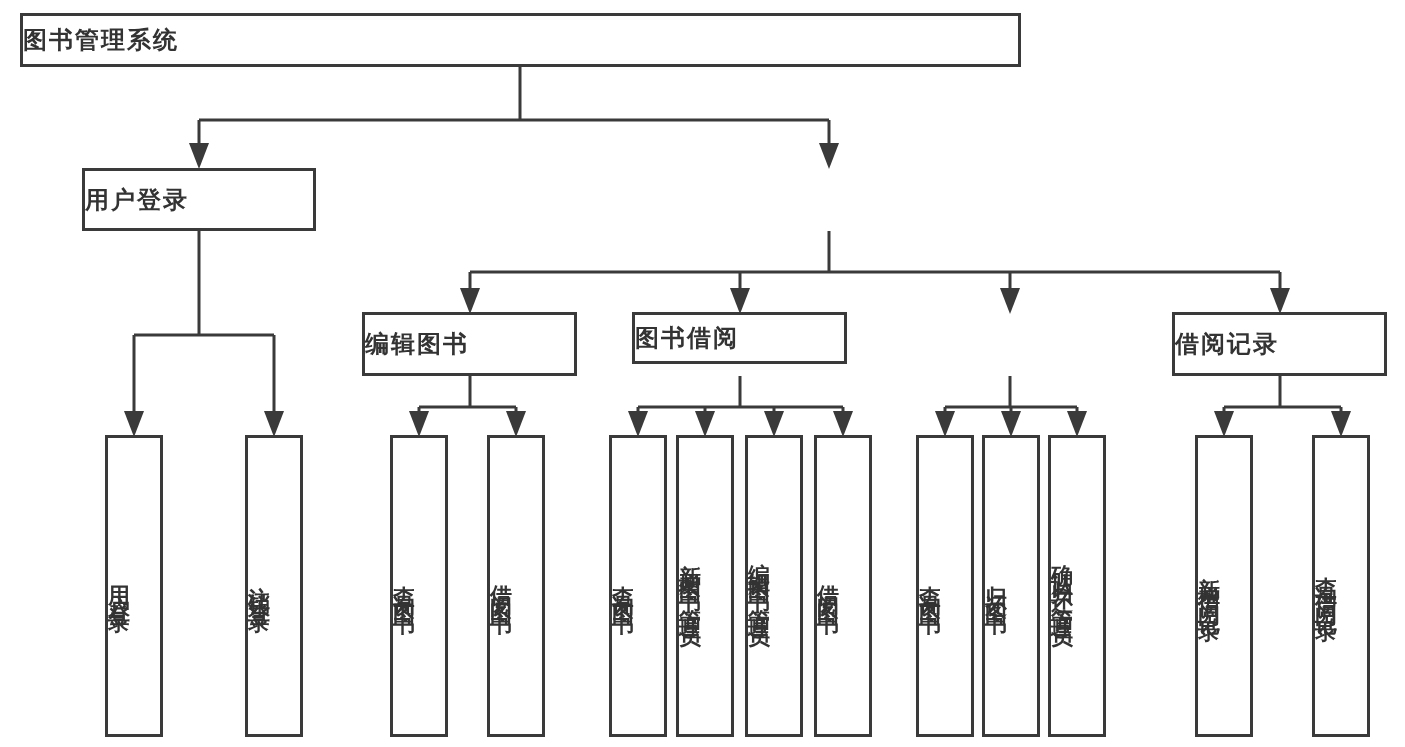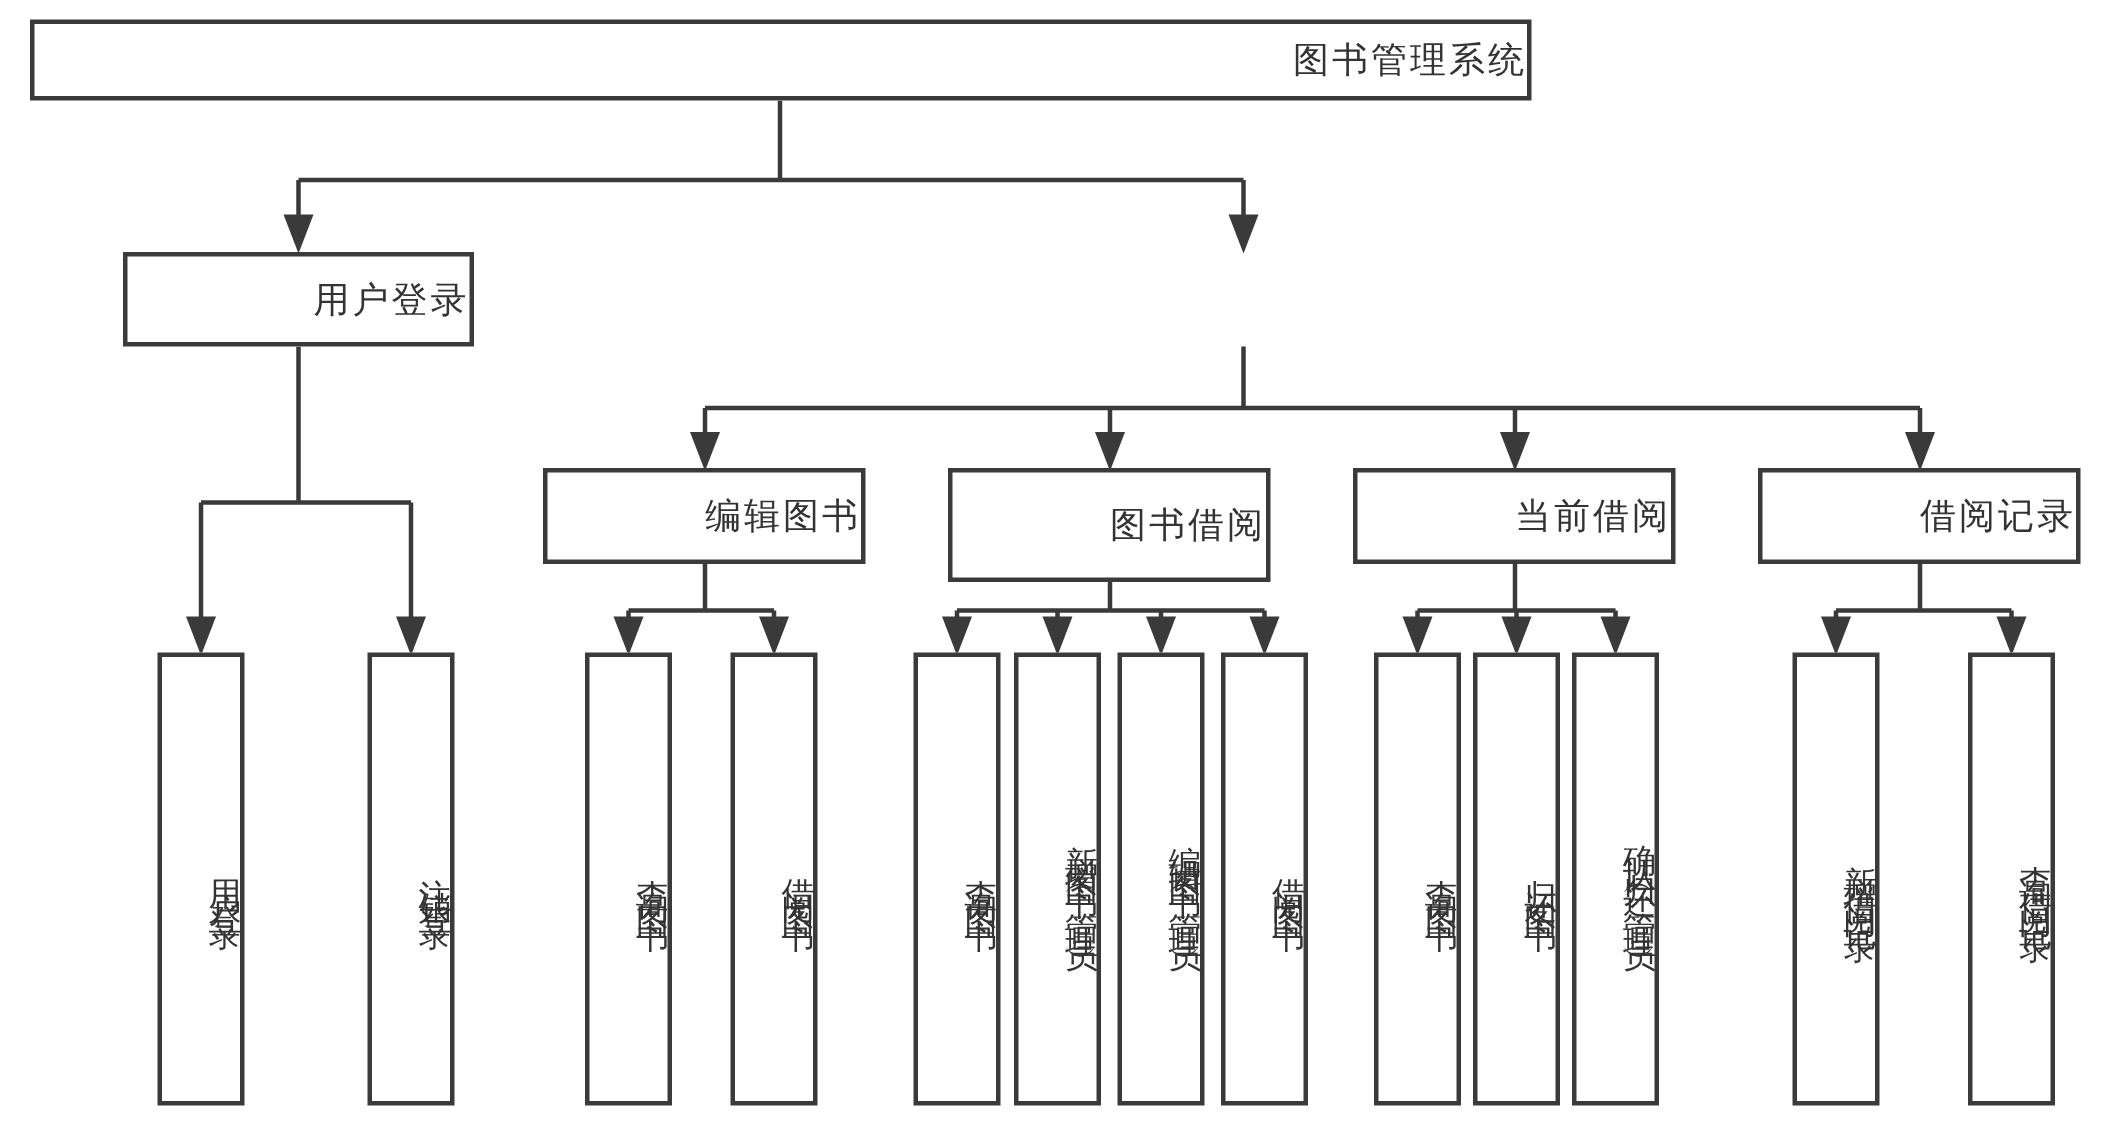--- a/index.html
+++ b/index.html
@@ -22,22 +22,23 @@
     pointer-events:none;
   }
   svg.connectors path.wire{fill:none;stroke:var(--line);stroke-width:3;}
   svg.connectors path.head{fill:var(--line);stroke:none;}
   .box{
     position:absolute;
     background:#ffffff;
     border:3px solid var(--line);
     display:flex;
     align-items:center;
-    justify-content:flex-end;
+    justify-content:flex-start;
     text-align:center;
+    font-weight:bold;
   }
   .box.h span{
     font-size:24px;
     letter-spacing:2px;
     white-space:nowrap;
     color:var(--text);
   }
   .box.v span{
     writing-mode:vertical-lr;
     font-size:22px;
@@ -99,25 +100,22 @@
     <span>图书管理系统</span>
   </div>
 
   <div class="box h" style="left:82px;top:168px;width:234px;height:63px">
     <span>用户登录</span>
   </div>
 
   <div class="box h" style="left:362px;top:312px;width:215px;height:64px">
     <span>编辑图书</span>
   </div>
-  <div class="box h" style="left:632px;top:312px;width:215px;height:76px">
+  <div class="box h" style="left:632px;top:312px;width:215px;height:52px">
     <span>图书借阅</span>
-  </div>
-  <div class="box h" style="left:902px;top:312px;width:215px;height:64px">
-    <span>当前借阅</span>
   </div>
   <div class="box h" style="left:1172px;top:312px;width:215px;height:64px">
     <span>借阅记录</span>
   </div>
 
   <div class="box v" style="left:105px;top:435px;width:58px;height:302px">
     <span>用户登录</span>
   </div>
   <div class="box v" style="left:245px;top:435px;width:58px;height:302px">
     <span>注销登录</span>

